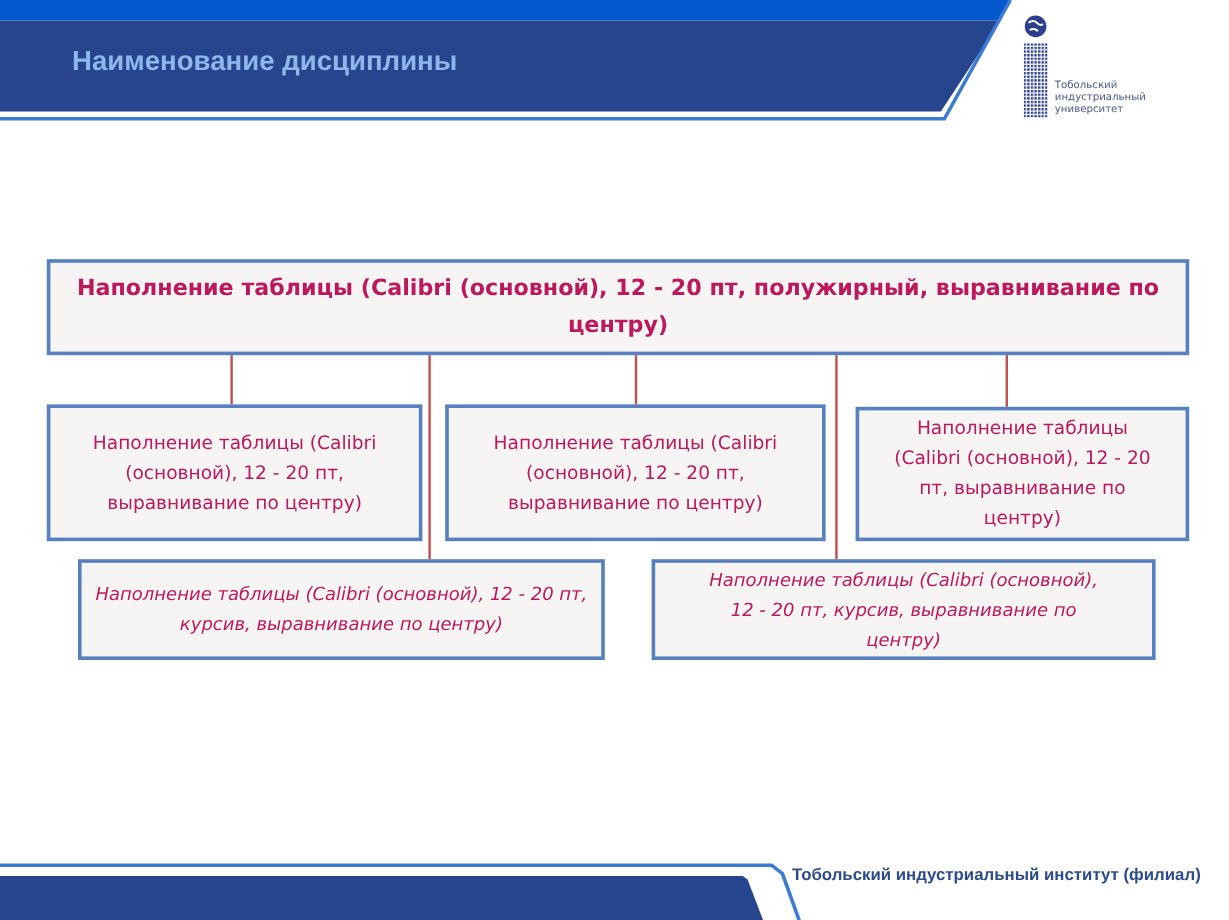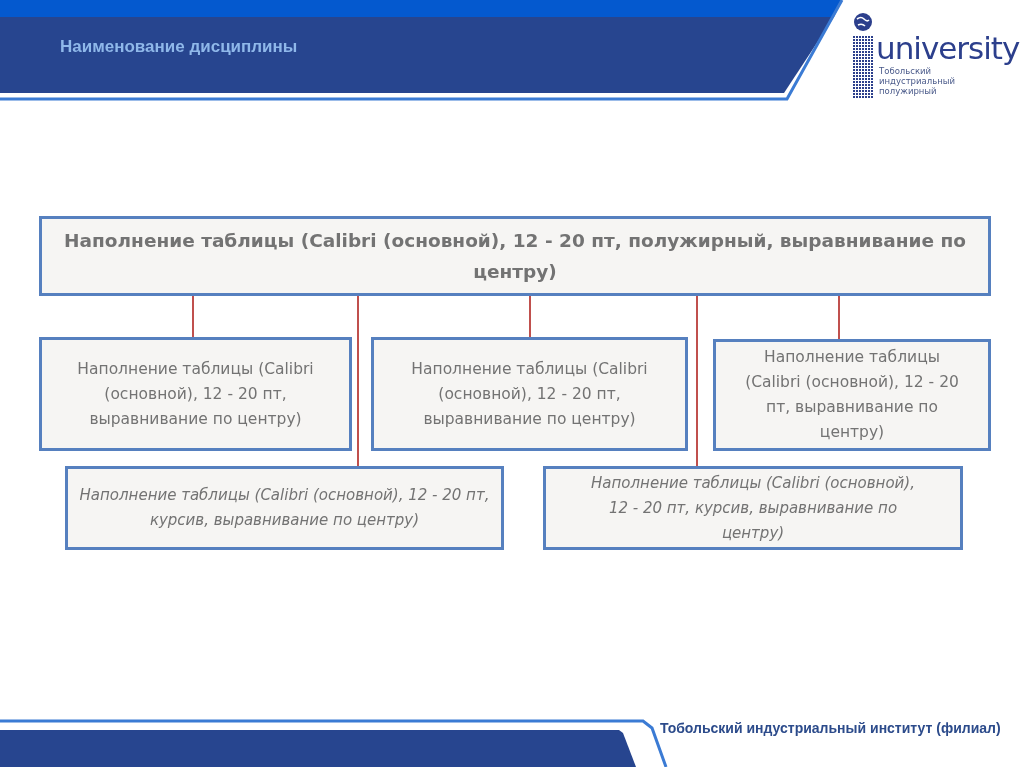--- a/index.html
+++ b/index.html
@@ -5,40 +5,40 @@
     html, body { margin: 0; padding: 0; }
     body {
       width: 1024px; height: 767px; position: relative; overflow: hidden;
       background: #ffffff; font-family: "Liberation Sans", "DejaVu Sans", sans-serif;
     }
     .abs { position: absolute; }
     #header-svg, #footer-svg { position: absolute; left: 0; }
     #header-svg { top: 0; }
     #footer-svg { top: 718px; }
     .title {
-      left: 60px; top: 37px; font-size: 17px; font-weight: bold;
+      left: 60px; top: 37px; font-size: 23px; font-weight: bold;
       color: #8fb8ea; white-space: nowrap; letter-spacing: 0px;
     }
     .subtitle {
       left: 60px; top: 64px; font-size: 14.5px; color: #ffffff; white-space: nowrap; margin-top: 37px;
     }
     .logo { left: 850px; top: 12px; width: 170px; height: 90px; }
     .logo-word {
       position: absolute; left: 26px; top: 18px; font-size: 31px; color: #2c3f8c;
       font-family: "DejaVu Sans", sans-serif; font-weight: normal; letter-spacing: -1px;
     }
     .logo-sub {
       position: absolute; left: 29px; font-size: 8.5px; color: #4a5a8a;
       font-family: "DejaVu Sans", sans-serif; line-height: 10px;
     }
     .box {
       position: absolute; box-sizing: border-box;
       border: 3px solid #5680bf; background: #f6f5f3;
       display: flex; align-items: center; justify-content: center; text-align: center;
-      color: #737373; font-family: "DejaVu Sans", sans-serif;
+      color: #be185d; font-family: "DejaVu Sans", sans-serif;
     }
     .box span { display: block; }
     .box.top { font-weight: bold; font-size: 18.5px; line-height: 31px; padding: 0 20px; }
     .box.mid { font-size: 15.5px; line-height: 25px; padding: 0 8px; }
     .box.it { font-style: italic; font-size: 15px; line-height: 25px; padding: 0 10px; }
     .conn { position: absolute; width: 2px; background: #c0504d; }
     .footer-text {
       left: 660px; top: 720px; font-size: 14px; font-weight: bold; color: #2c4b8b;
       white-space: nowrap; font-family: "Liberation Sans", sans-serif;
     }
@@ -61,24 +61,23 @@
     <path d="M4,7 Q8,4 11,7 T16,8 M5,13 Q9,11 12,14" stroke="#ffffff" stroke-width="1.6" fill="none"></path>
   </svg>
   <svg class="abs" style="left:3px;top:24px" width="20" height="62" viewBox="0 0 20 62">
     <defs>
       <pattern id="dots" width="3" height="3" patternUnits="userSpaceOnUse">
         <rect width="2" height="2" fill="#2c3f8c"></rect>
       </pattern>
     </defs>
     <rect x="0" y="0" width="20" height="62" fill="url(#dots)"></rect>
   </svg>
-  <div class="logo-word">university</div>
   <div class="logo-sub" style="top:54px">Тобольский</div>
   <div class="logo-sub" style="top:64px">индустриальный</div>
-  <div class="logo-sub" style="top:74px">полужирный</div>
+  <div class="logo-sub" style="top:74px">университет</div>
 </div>
 
 <div class="conn" style="left:192px; top:295px; height:43px;"></div>
 <div class="conn" style="left:357px; top:295px; height:172px;"></div>
 <div class="conn" style="left:529px; top:295px; height:43px;"></div>
 <div class="conn" style="left:696px; top:295px; height:172px;"></div>
 <div class="conn" style="left:838px; top:295px; height:45px;"></div>
 
 <div class="box top" style="left:39px; top:216px; width:952px; height:80px;">
   <span>Наполнение таблицы (Calibri (основной), 12 - 20 пт, полужирный, выравнивание по центру)</span>

